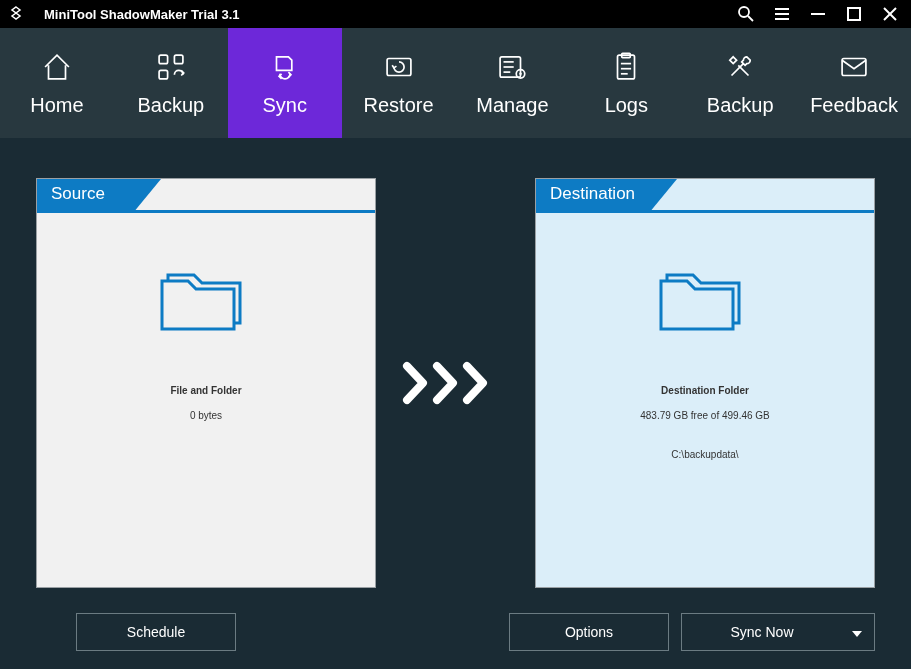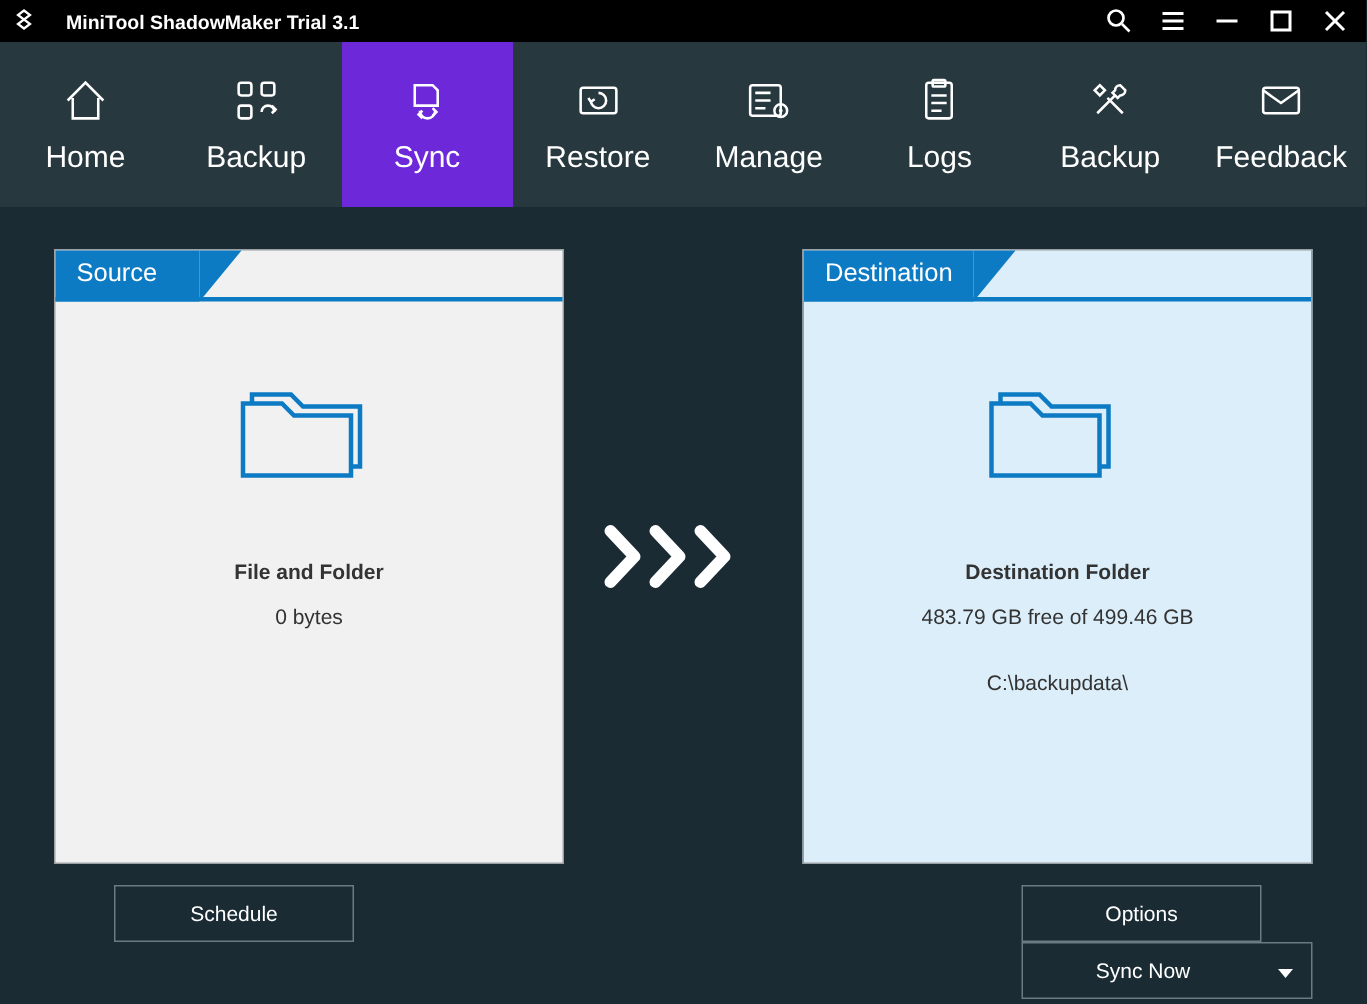--- a/index.html
+++ b/index.html
@@ -95,21 +95,21 @@
     background:#0d7bc4;
   }
   .panel-body {
     flex:1;
     display:flex;
     flex-direction:column;
     align-items:center;
     text-align:center;
     padding-top:44px;
     color:#333;
-    font-size:14px;
+    font-size:10px;
   }
   .panel-body svg { margin-bottom: 48px; }
   .panel-body .line1 { font-weight:600; margin-bottom:14px; }
   .panel-body .line2 { margin-bottom:28px; }
   .panel-body .line3 { }
   .arrows {
     flex:1;
     display:flex;
     justify-content:center;
     align-items:center;
@@ -132,21 +132,21 @@
     align-items:center;
     justify-content:center;
     cursor:pointer;
   }
   .btn.schedule { width:160px; }
   .btn.options { width:160px; margin-right:12px;}
   .btn.syncnow { width:194px; position:relative; padding-right:32px;}
   .btn.syncnow .caret {
     position:absolute; right:12px; top:50%; transform:translateY(-50%);
   }
-  .right-btns { display:flex;flex-direction:column; }
+  .right-btns { display:flex; }
 </style>
 </head>
 <body>
 
 <div class="titlebar">
   <div class="logo">
     <svg width="16" height="16" viewBox="0 0 16 16">
       <path d="M8 1 L12 4 L8 7 L12 10 L8 13 L4 10 L8 7 L4 4 Z" fill="none" stroke="#fff" stroke-width="1.5"></path>
     </svg>
     <span>MiniTool ShadowMaker Trial 3.1</span>

